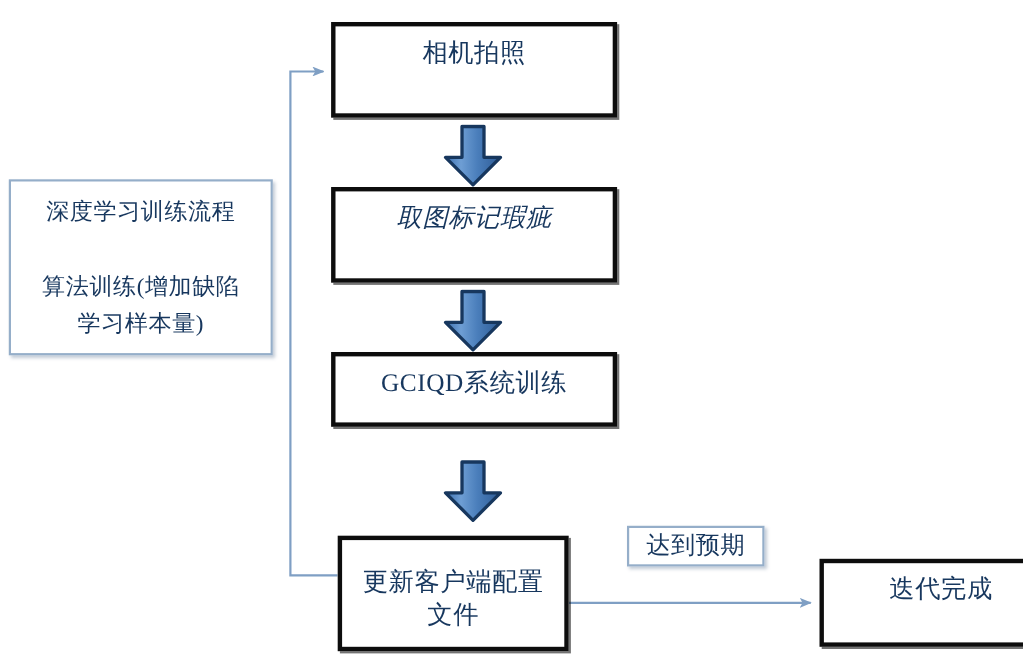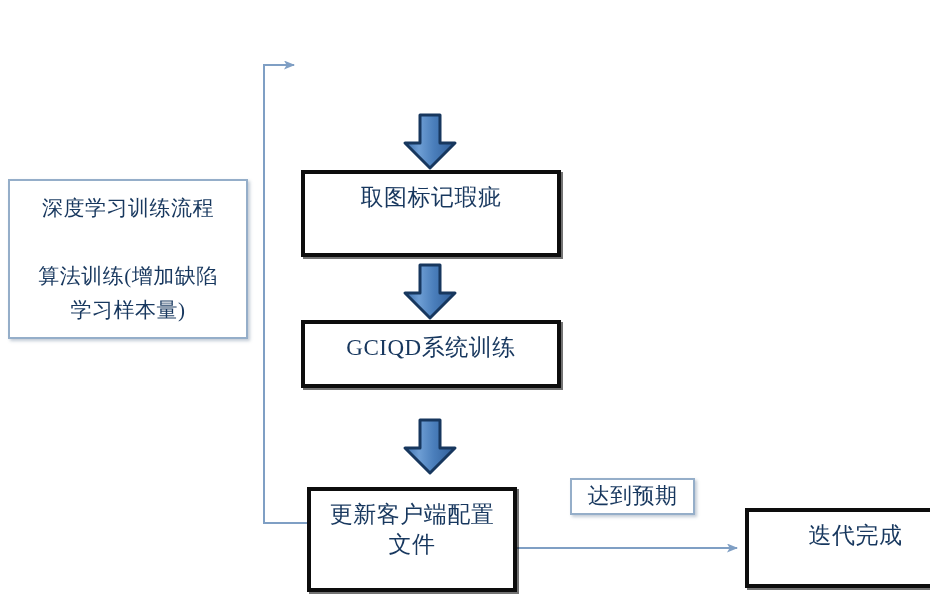--- a/index.html
+++ b/index.html
@@ -50,27 +50,27 @@
     box-shadow: 2px 2px 3px 0 rgba(120,140,165,0.45);
     align-items: center;
   }
   .node.note .node-label {
     font-size: 22px;
     letter-spacing: 0.5px;
   }
 
   
   #node-camera      { left: 301px; top: 20px;  width: 260px; height: 87px; }
-  #node-mark        { left: 301px; top: 170px; width: 260px; height: 87px; }
+  #node-mark        { left: 301px; top: 170px; width: 260px; height: 87px; font-style: italic; }
   #node-train       { left: 301px; top: 320px; width: 260px; height: 68px; }
-  #node-update      { left: 307px; top: 487px; width: 210px; height: 105px; }
+  #node-update      { left: 307px; top: 487px; width: 210px; height: 105px; align-items: center; }
   #node-done        { left: 745px; top: 508px; width: 221px; height: 80px; }
   #node-expect      { left: 570px; top: 478px; width: 125px; height: 37px; }
   #node-training-info { left: 8px;  top: 163px; width: 240px; height: 160px;
-                        align-items: center; margin-top: 16px; }
+                        align-items: center; }
   #node-training-info .node-label { font-size: 21px; line-height: 1.62; }
 
   
   .block-arrow { position: absolute; }
   #arrow-1 { left: 400px; top: 113px; }
   #arrow-2 { left: 400px; top: 263px; }
   #arrow-3 { left: 400px; top: 418px; }
 
   
   #connectors {
@@ -143,20 +143,23 @@
     </defs>
   </svg>
 
   <div class="node note" id="node-training-info">
     <span class="node-label">深度学习训练流程
 
 算法训练(增加缺陷
 学习样本量)</span>
   </div>
 
+  <div class="node process" id="node-camera">
+    <span class="node-label">相机拍照</span>
+  </div>
 
   <div class="node process" id="node-mark">
     <span class="node-label">取图标记瑕疵</span>
   </div>
 
   <div class="node process" id="node-train">
     <span class="node-label">GCIQD系统训练</span>
   </div>
 
   <div class="node process" id="node-update">

